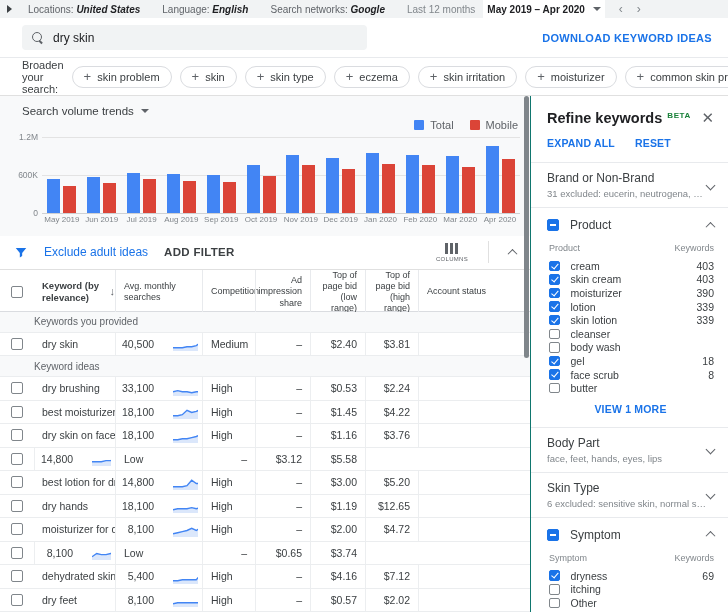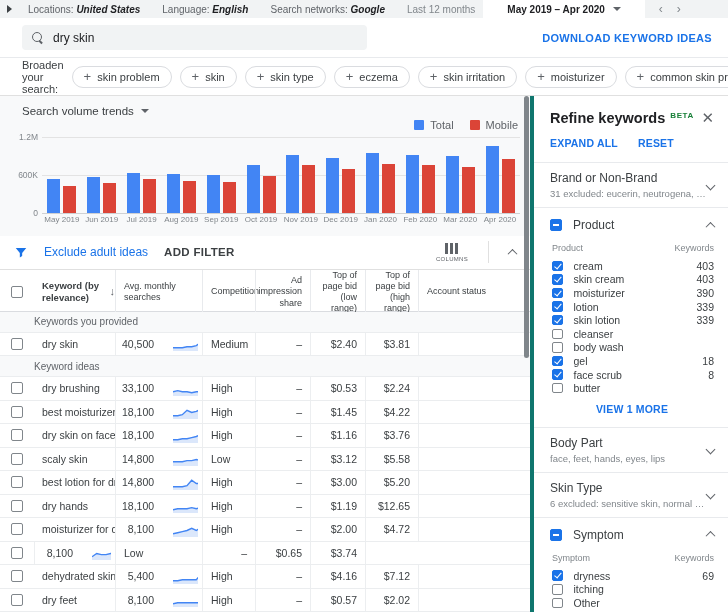--- a/index.html
+++ b/index.html
@@ -8,21 +8,21 @@
 
   
   .topbar { height:18px; background:#f1f3f4; display:flex; align-items:center;
     font-size:10px; color:#5f6368; padding-left:7px; }
   .expander { width:0; height:0; border-left:5px solid #3c4043; border-top:4px solid transparent;
     border-bottom:4px solid transparent; margin-right:16px; }
   .tb-item { margin-right:22px; white-space:nowrap; }
   .tb-val { color:#202124; font-weight:bold;font-style:italic; }
   .range-label { color:#80868b; margin-right:8px; }
   .range-box { background:#fff; height:18px; display:flex; align-items:center; gap:8px;
-    padding:0 24px; color:#202124; font-weight:bold; }
+    padding:0 4px; color:#202124; font-weight:bold; }
   .caret-down { width:0; height:0; border-left:4px solid transparent; border-right:4px solid transparent;
     border-top:4px solid #5f6368; }
   .tb-chev { color:#80868b; font-size:12px; margin-left:14px; }
 
   
   .search-row { height:39px; display:flex; align-items:center; padding:0 12px; }
   .search-input { width:345px; height:25px; margin-left:10px; background:#f1f3f4; border-radius:4px;
     display:flex; align-items:center; padding:0 10px; gap:9px; font-size:12px; color:#202124; }
   .mag { position:relative; width:12px; height:12px; flex:0 0 auto; }
   .mag::before { content:""; position:absolute; left:0; top:0; width:8px; height:8px;
@@ -103,21 +103,21 @@
   .cb.checked, .cb.ind { background:#1a73e8; border-color:#1a73e8; }
   .cb.checked::after { content:""; position:absolute; left:3px; top:0.5px; width:3px; height:6.5px;
     border:solid #fff; border-width:0 1.5px 1.5px 0; transform:rotate(40deg); }
   .cb.ind::after { content:""; position:absolute; left:1.5px; top:4px; width:6px; height:1.8px; background:#fff; }
 
   
   .scroll-thumb { position:absolute; left:524px; top:0; width:5px; height:262px;
     background:#80868b; border-radius:3px; }
 
   
-  .refine { flex:1; border-left:4px solid #0f766e; background:#fff; overflow:hidden; }
+  .refine { flex:1; border-left:1px solid #0f766e; background:#fff; overflow:hidden; }
   .rf-head { display:flex; align-items:flex-start; padding:14px 14px 2px 16px; }
   .rf-title { font-size:14.5px; font-weight:bold; color:#202124; }
   .beta { color:#188038; font-size:8px; font-weight:bold; letter-spacing:.6px; margin-left:5px; margin-top:1px; }
   .rf-close { margin-left:auto; font-size:15px; color:#5f6368; line-height:1; }
   .rf-links { display:flex; gap:20px; padding:9px 16px 13px; font-size:10.5px; font-weight:bold;
     color:#1a73e8; letter-spacing:.2px; border-bottom:1px solid #e8eaed; }
   .rf-sec { border-bottom:1px solid #e8eaed; padding:8px 14px 8px 16px; }
   .rf-sec-collapsed { display:flex; align-items:center; }
   .rf-sec-text { flex:1; min-width:0; }
   .rf-name { font-size:12px; color:#3c4043; }
@@ -388,21 +388,20 @@
           <div class="td sep">High</div>
           <div class="td sep right">–</div>
           <div class="td sep right">$1.16</div>
           <div class="td sep right">$3.76</div>
           <div class="td sep"></div>
         </div>
         <div class="t-row grid-cols">
           <div class="td cbcell">
             <span class="cb"></span>
           </div>
-          <div class="td">scaly skin</div>
           <div class="td sep searches">
             <span class="num">14,800</span>
             <svg width="42" height="15" class="spark">
               <path d="M0,15 L0.0,10.7 L4.7,10.7 L9.3,10.7 L14.0,9.6 L18.7,9.6 L23.3,8.5 L28.0,9.6 L32.7,8.5 L37.3,9.6 L42.0,6.3 L42,15 Z" fill="#dbe7fb"></path>
               <polyline points="0.0,10.7 4.7,10.7 9.3,10.7 14.0,9.6 18.7,9.6 23.3,8.5 28.0,9.6 32.7,8.5 37.3,9.6 42.0,6.3" fill="none" stroke="#4285f4" stroke-width="1.4"></polyline>
             </svg>
           </div>
           <div class="td sep">Low</div>
           <div class="td sep right">–</div>
           <div class="td sep right">$3.12</div>

